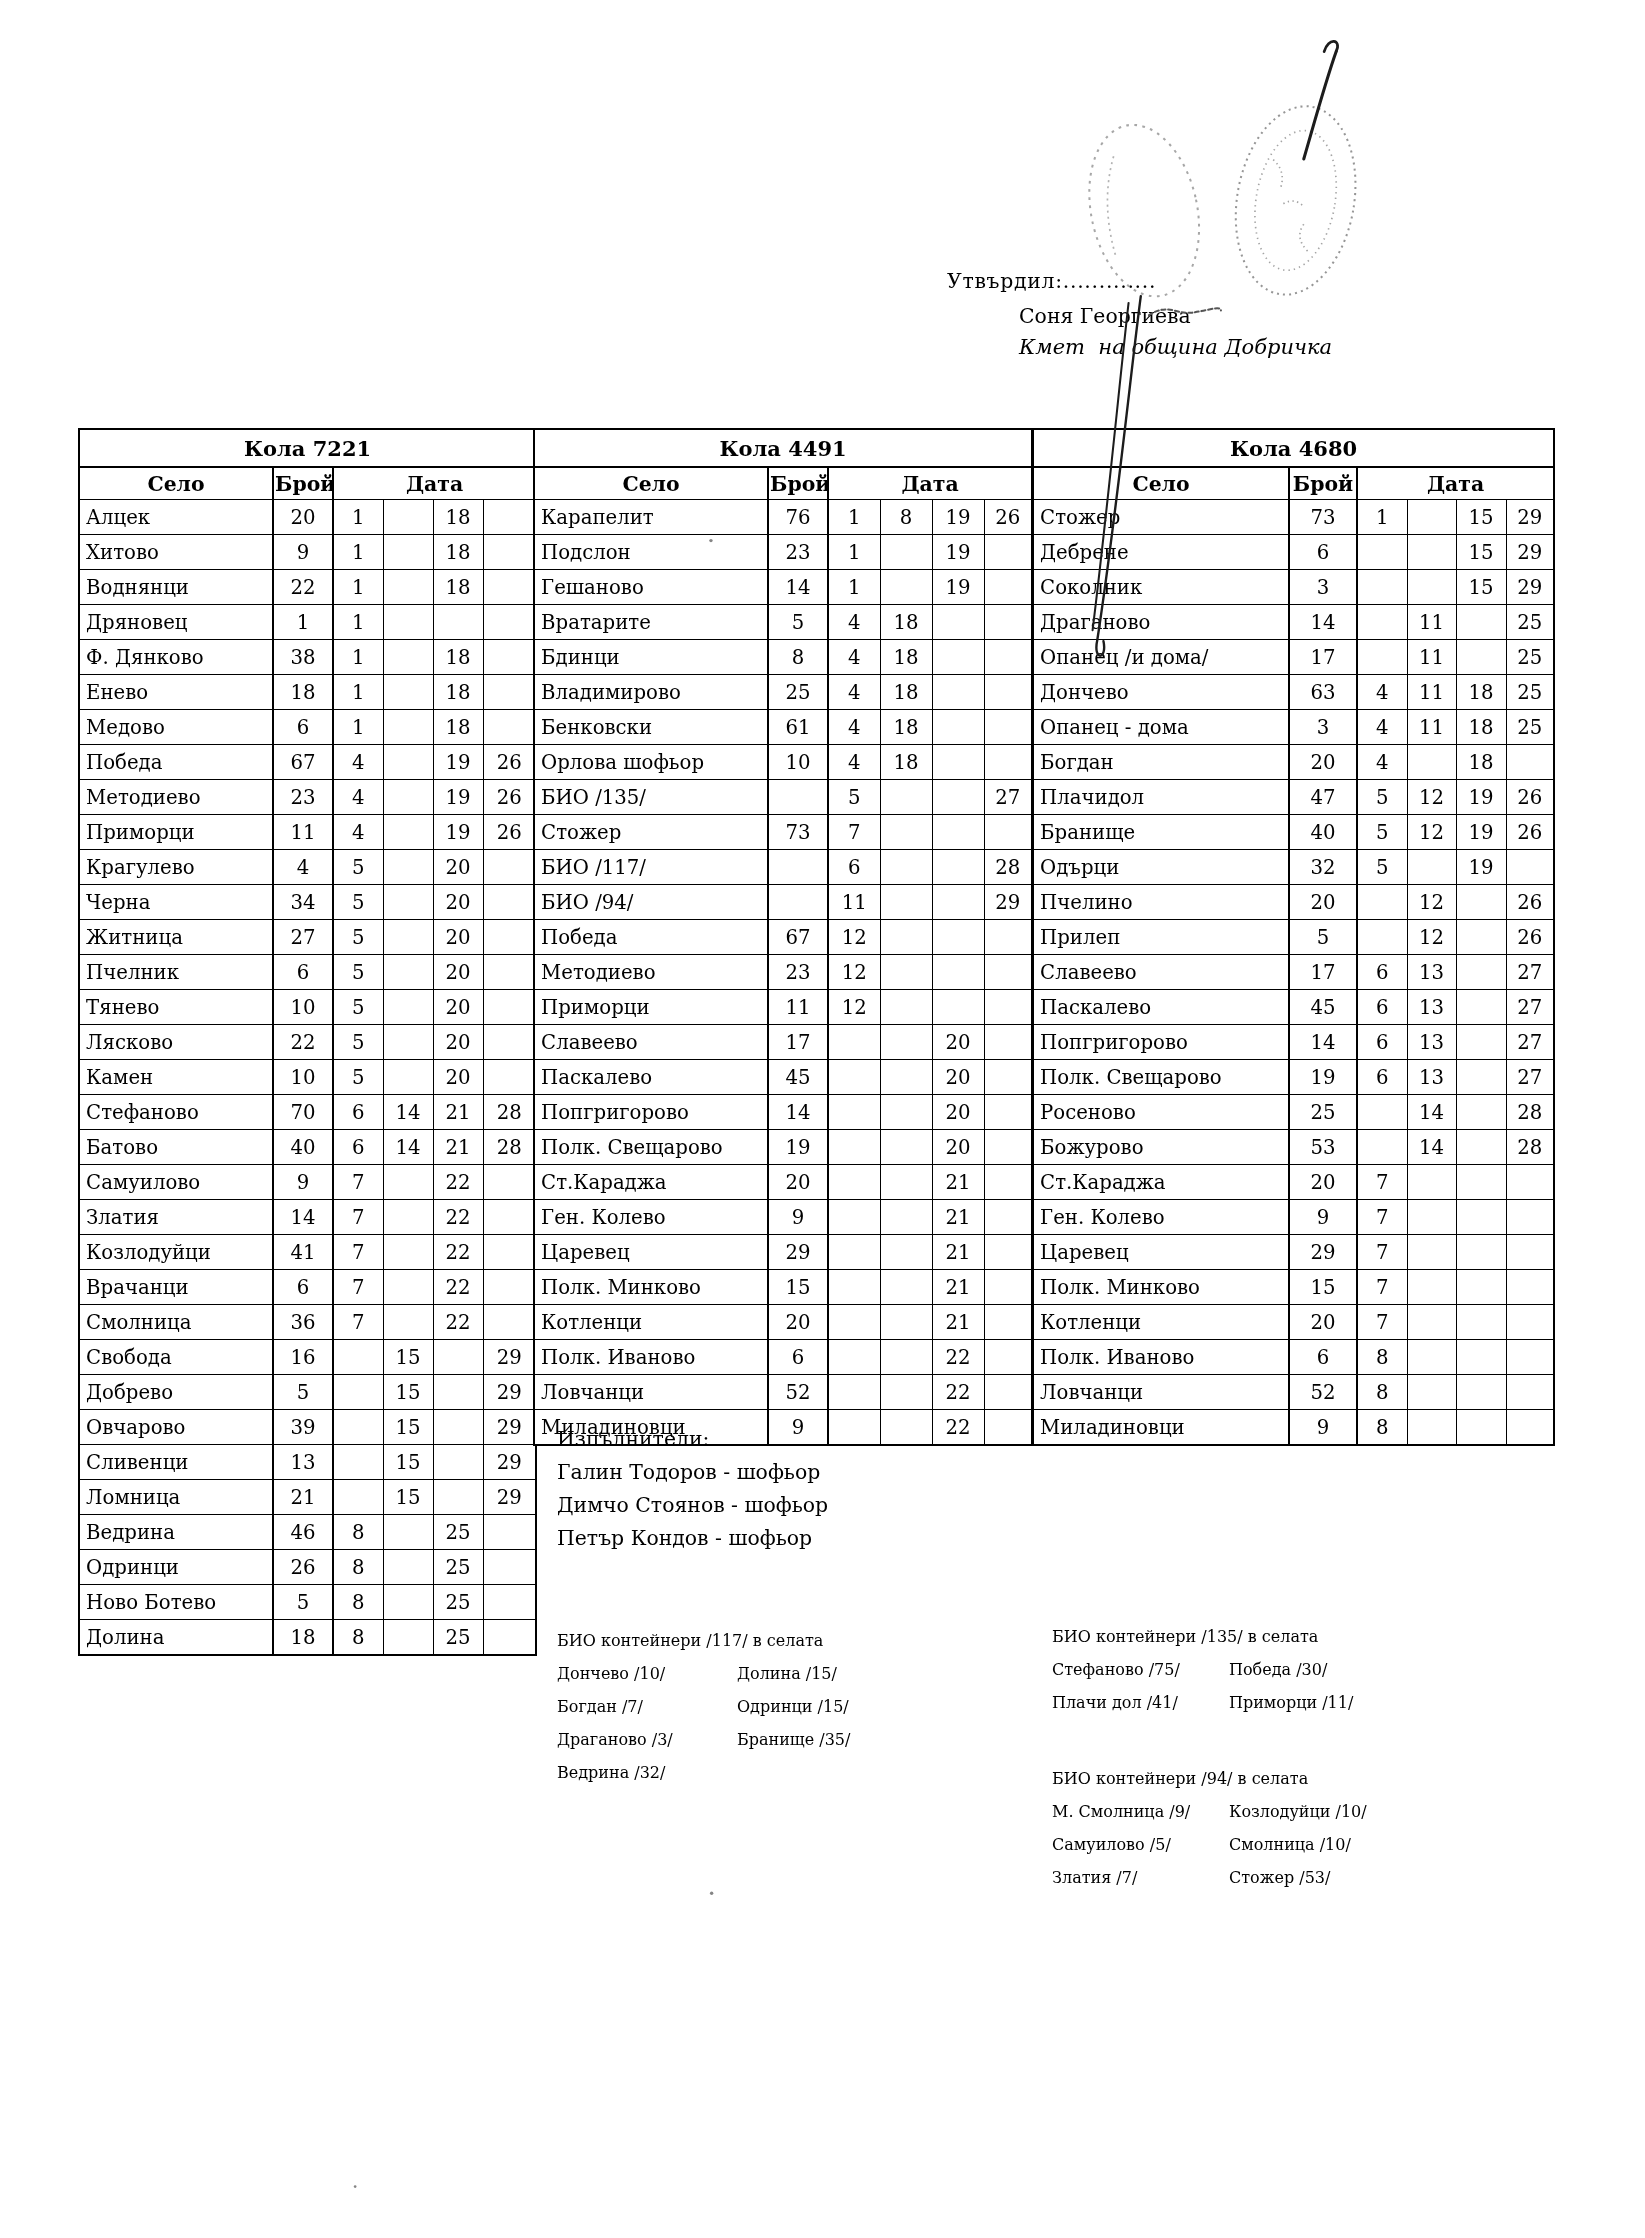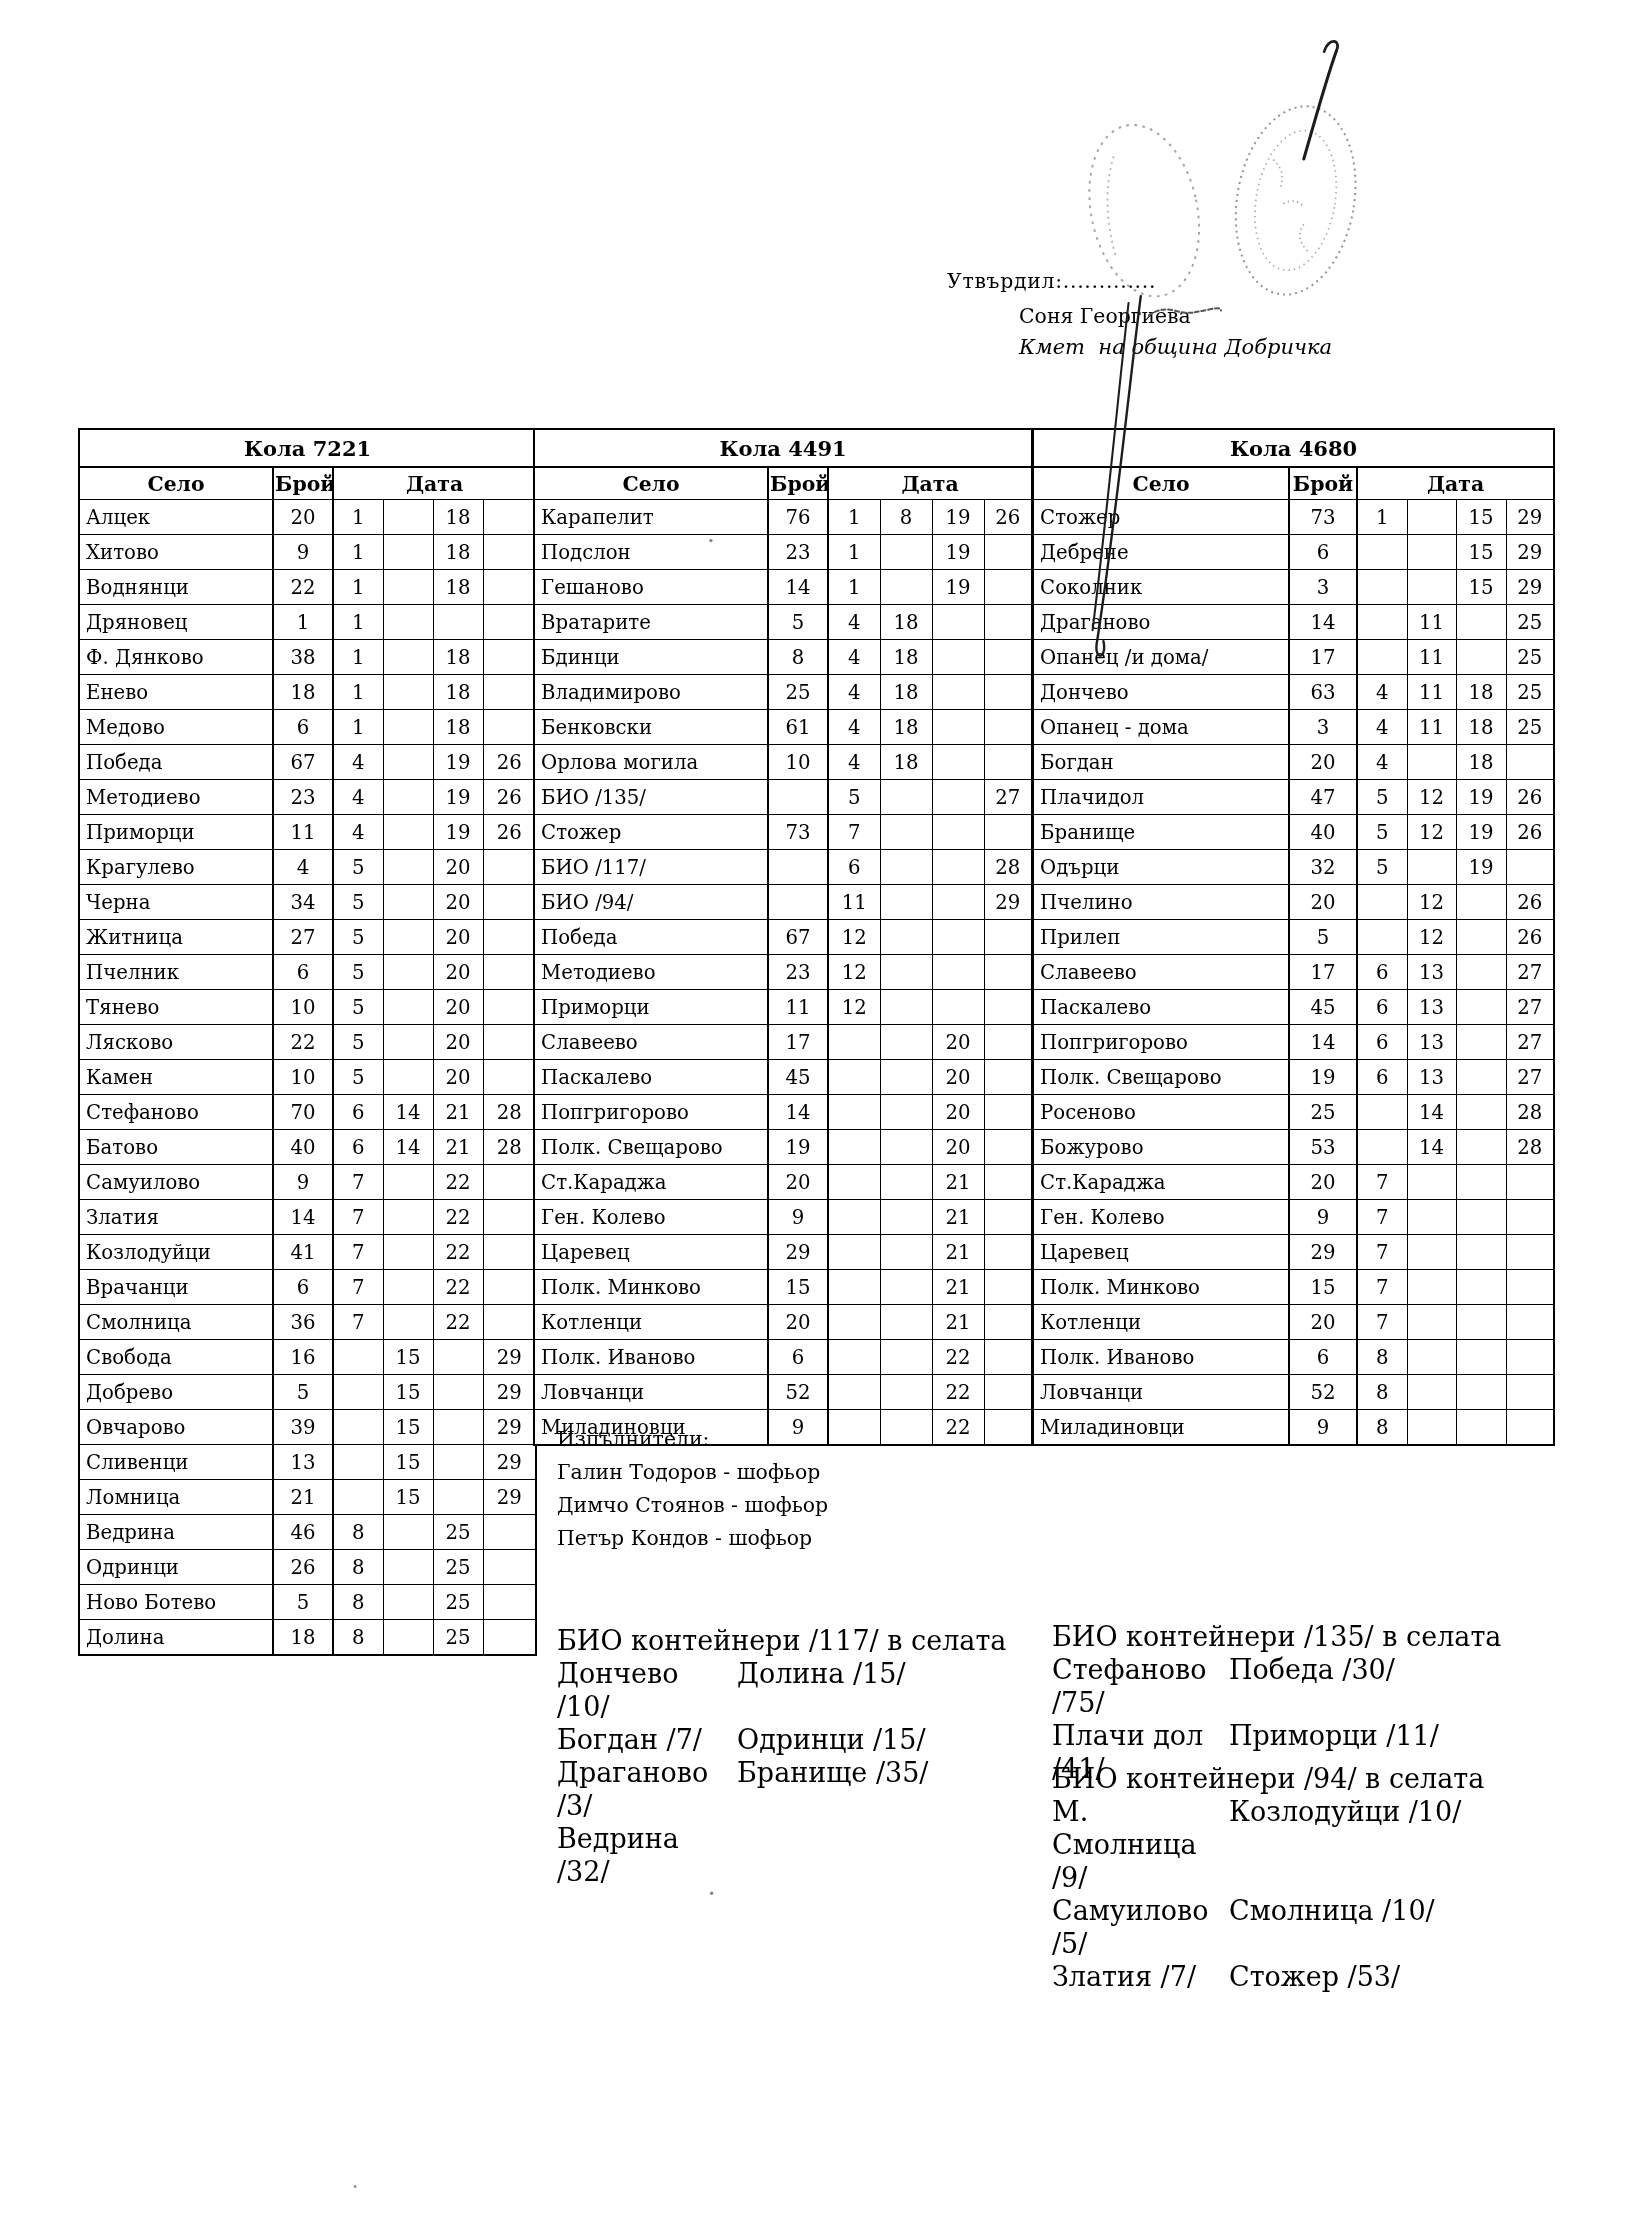--- a/index.html
+++ b/index.html
@@ -33,21 +33,21 @@
   .sched .cols-row th.c-broy{border-left:2.7px solid #000;border-right:2.7px solid #000;}
   .sched tbody td{height:32px;font-size:19.7px;}
   .sched td.selo{text-align:left;padding:0 2.7px 0 6.1px;}
   .sched td.broy{text-align:center;border-left:2.7px solid #000;border-right:2.7px solid #000;}
   .sched td.date{text-align:center;}
 
   
   .exec{position:absolute;left:557px;top:1423px;font-size:20.4px;line-height:33px;}
 
   
-  .bio{position:absolute;font-size:27px;line-height:33px;}
+  .bio{position:absolute;font-size:16px;line-height:33px;}
   #bio0{left:557px;top:1624px;}
   #bio1{left:1052px;top:1620px;}
   #bio2{left:1052px;top:1755px;margin-top:7px;}
   .bio-row{display:grid;}
   #bio0 .bio-row{grid-template-columns:180px auto;}
   #bio1 .bio-row,#bio2 .bio-row{grid-template-columns:177px auto;}
 
   
   svg.overlay{position:absolute;left:0;top:0;pointer-events:none;}
 </style>
@@ -416,21 +416,21 @@
       </tr>
       <tr>
         <td class="selo">Бенковски</td>
         <td class="broy">61</td>
         <td class="date">4</td>
         <td class="date">18</td>
         <td class="date"></td>
         <td class="date"></td>
       </tr>
       <tr>
-        <td class="selo">Орлова могила</td>
+        <td class="selo">Орлова шофьор</td>
         <td class="broy">10</td>
         <td class="date">4</td>
         <td class="date">18</td>
         <td class="date"></td>
         <td class="date"></td>
       </tr>
       <tr>
         <td class="selo">БИО /135/</td>
         <td class="broy"></td>
         <td class="date">5</td>

